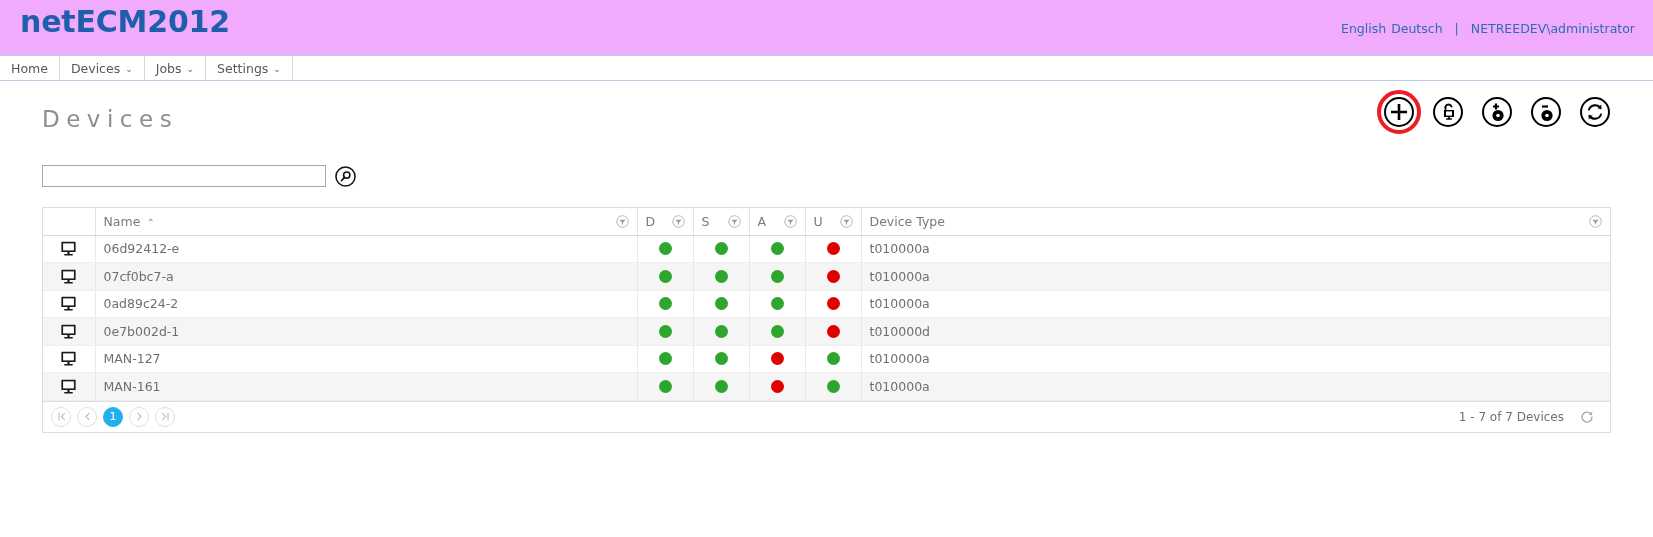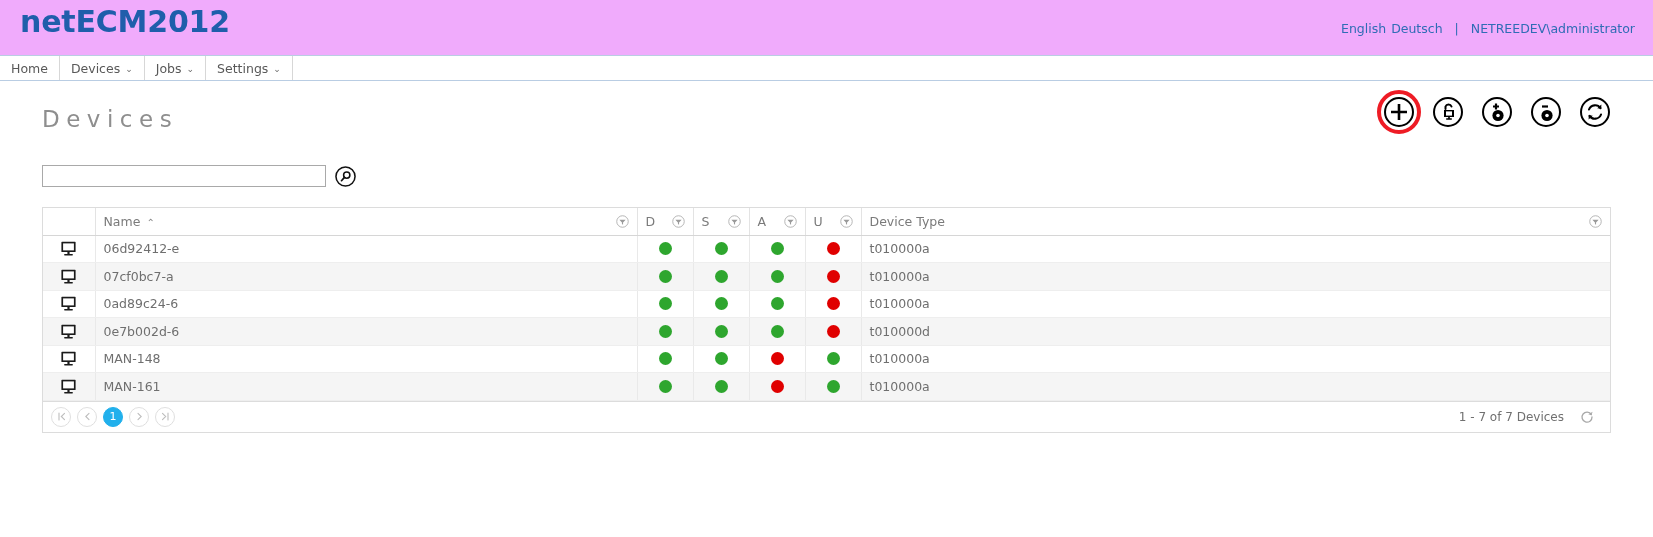--- a/index.html
+++ b/index.html
@@ -488,21 +488,21 @@
           </tr>
           <tr>
             <td>
               <svg class="dev-icon" width="17" height="17" viewBox="0 0 17 17">
                 <rect x="1.4" y="1.8" width="14.2" height="10.2" rx="0.6" fill="#1b1b1b"></rect>
                 <rect x="3.1" y="3.4" width="10.8" height="7" fill="#ffffff"></rect>
                 <rect x="7.4" y="12" width="2.2" height="2.1" fill="#1b1b1b"></rect>
                 <rect x="4.2" y="13.9" width="8.6" height="1.5" rx="0.4" fill="#1b1b1b"></rect>
               </svg>
             </td>
-            <td>0ad89c24-6</td>
+            <td>0ad89c24-2</td>
             <td>
               <span class="dot green"></span>
             </td>
             <td>
               <span class="dot green"></span>
             </td>
             <td>
               <span class="dot green"></span>
             </td>
             <td>
@@ -512,21 +512,21 @@
           </tr>
           <tr>
             <td>
               <svg class="dev-icon" width="17" height="17" viewBox="0 0 17 17">
                 <rect x="1.4" y="1.8" width="14.2" height="10.2" rx="0.6" fill="#1b1b1b"></rect>
                 <rect x="3.1" y="3.4" width="10.8" height="7" fill="#ffffff"></rect>
                 <rect x="7.4" y="12" width="2.2" height="2.1" fill="#1b1b1b"></rect>
                 <rect x="4.2" y="13.9" width="8.6" height="1.5" rx="0.4" fill="#1b1b1b"></rect>
               </svg>
             </td>
-            <td>0e7b002d-6</td>
+            <td>0e7b002d-1</td>
             <td>
               <span class="dot green"></span>
             </td>
             <td>
               <span class="dot green"></span>
             </td>
             <td>
               <span class="dot green"></span>
             </td>
             <td>
@@ -536,21 +536,21 @@
           </tr>
           <tr>
             <td>
               <svg class="dev-icon" width="17" height="17" viewBox="0 0 17 17">
                 <rect x="1.4" y="1.8" width="14.2" height="10.2" rx="0.6" fill="#1b1b1b"></rect>
                 <rect x="3.1" y="3.4" width="10.8" height="7" fill="#ffffff"></rect>
                 <rect x="7.4" y="12" width="2.2" height="2.1" fill="#1b1b1b"></rect>
                 <rect x="4.2" y="13.9" width="8.6" height="1.5" rx="0.4" fill="#1b1b1b"></rect>
               </svg>
             </td>
-            <td>MAN-148</td>
+            <td>MAN-127</td>
             <td>
               <span class="dot green"></span>
             </td>
             <td>
               <span class="dot green"></span>
             </td>
             <td>
               <span class="dot red"></span>
             </td>
             <td>

